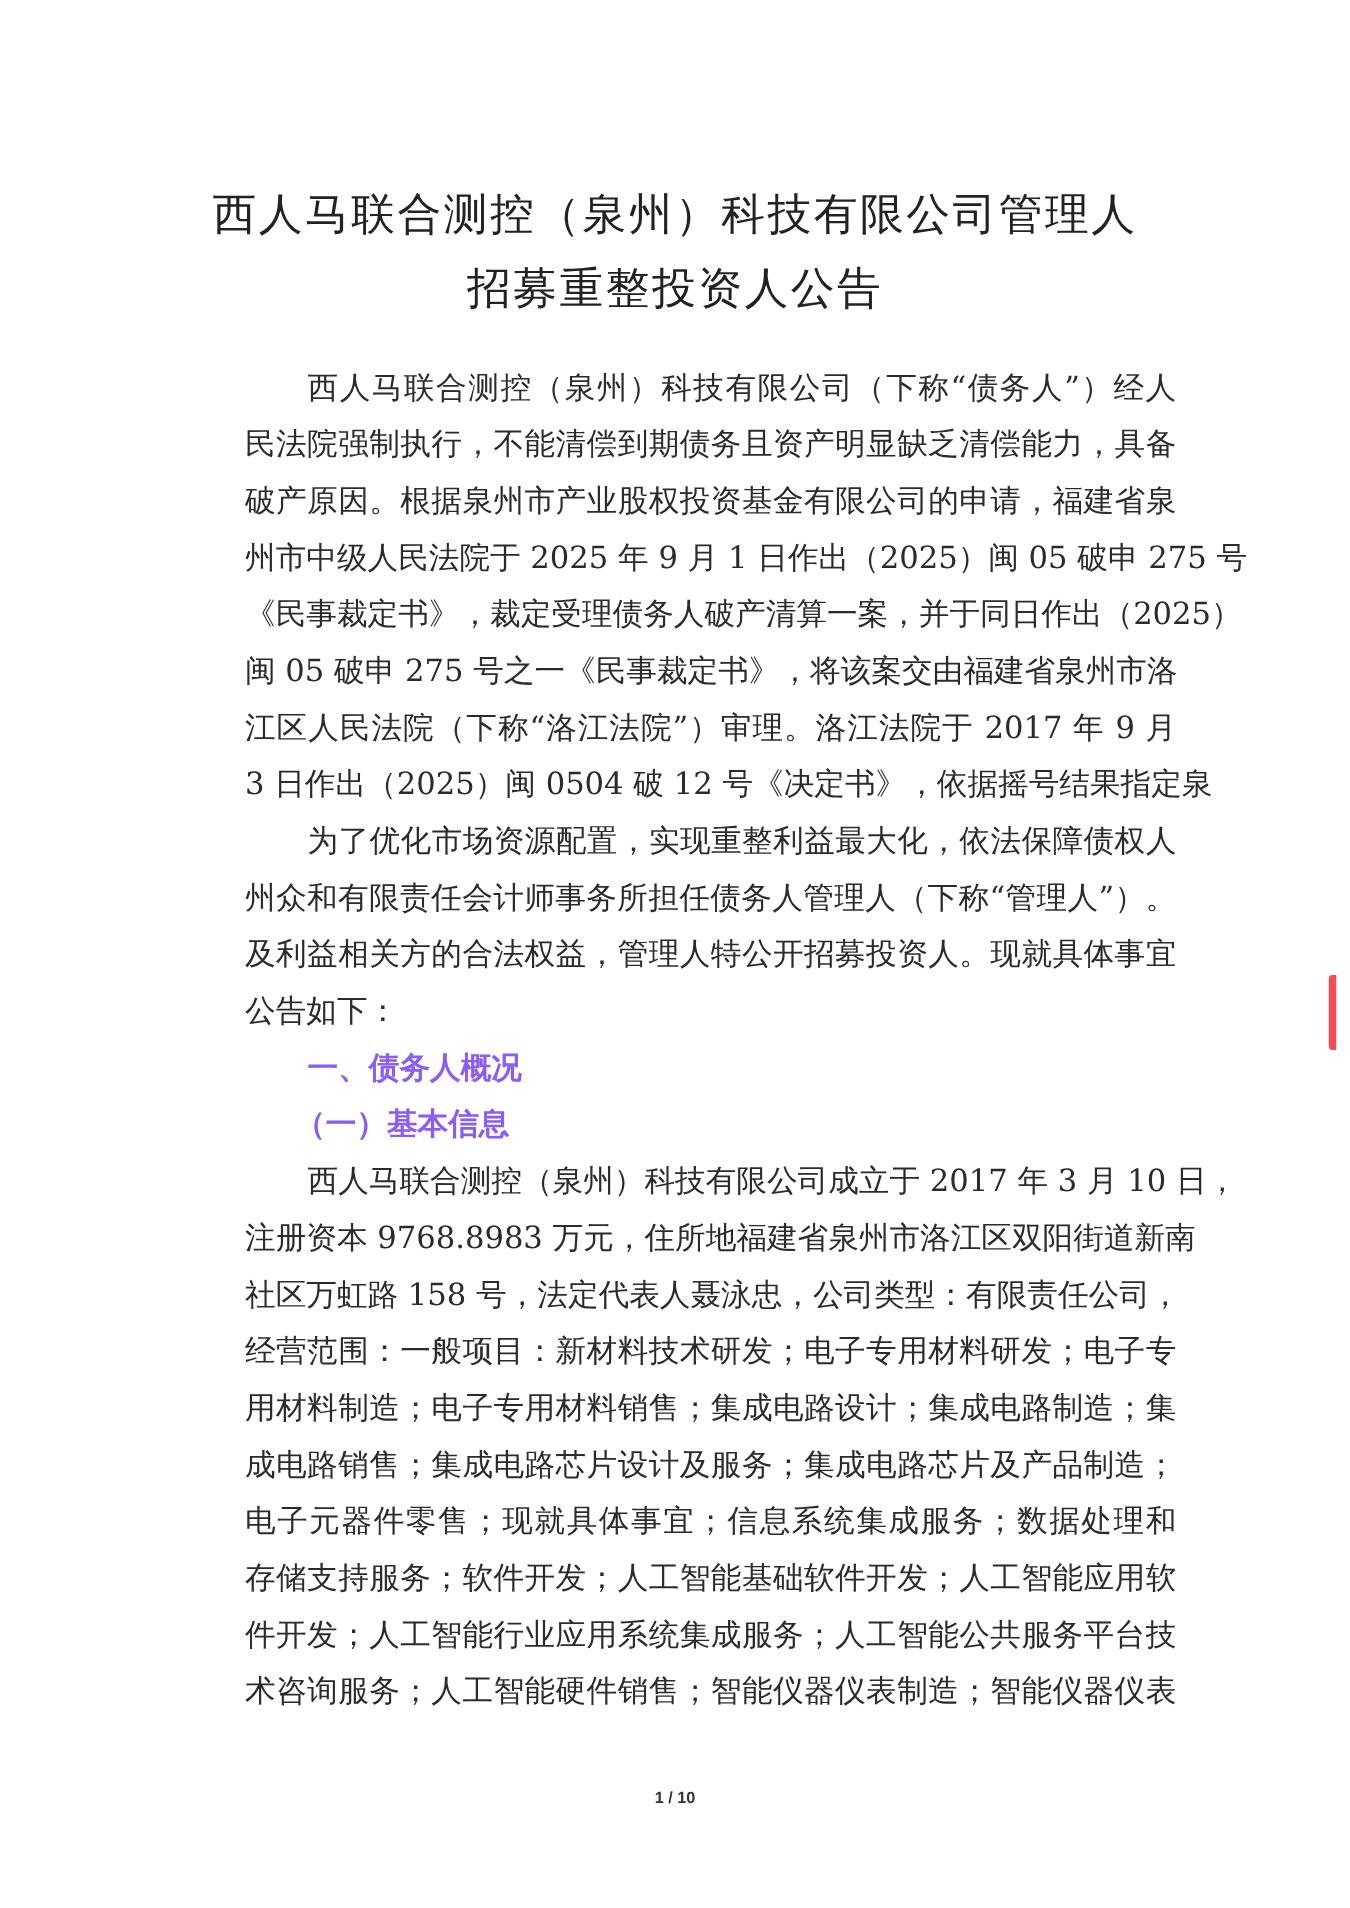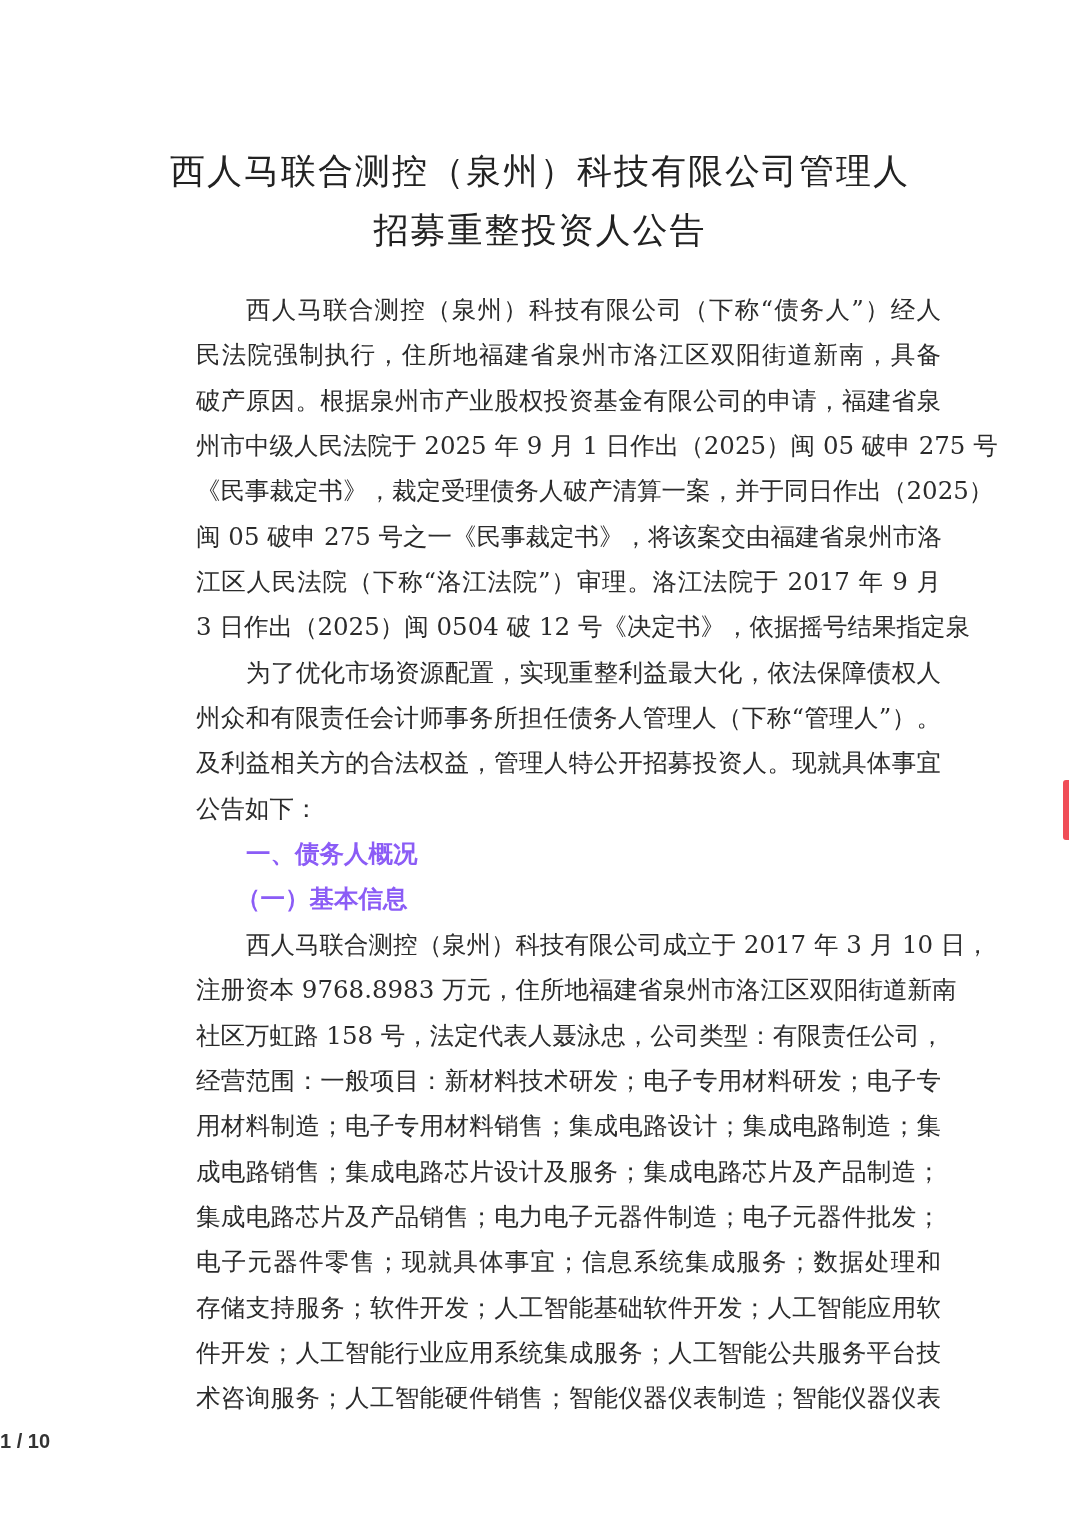--- a/index.html
+++ b/index.html
@@ -34,42 +34,42 @@
     .line.indent { padding-left: 50px; }
     .heading {
       height: 45.35px; line-height: 45.35px;
       font-size: 24.5px; font-weight: bold;
       font-family: "DejaVu Sans", "Liberation Sans", sans-serif;
       padding-left: 50px; color: #8b5cf6;
     }
     .heading.sub { padding-left: 40px; }
     .footer {
       position: absolute; top: 1430px; left: 0; width: 1080px;
-      text-align: left; font-size: 20px; font-weight: bold;
+      text-align: center; font-size: 13px; font-weight: bold;
       font-family: "Liberation Sans", "DejaVu Sans", sans-serif;
       color: #333;
     }
     .seal {
       position: absolute; left: 1063px; top: 780px;
       width: 6px; height: 60px;
       background: #ee3a45; border-radius: 3px 0 0 3px;
       opacity: 0.9;
     }
   </style>
 </head>
 <body>
 
 <div class="page">
   <div class="title l1">西人马联合测控（泉州）科技有限公司管理人</div>
   <div class="title l2">招募重整投资人公告</div>
 
   <div class="body">
 
     <div class="line indent">西人马联合测控（泉州）科技有限公司（下称“债务人”）经人</div>
-    <div class="line">民法院强制执行，住所地福建省泉州市洛江区双阳街道新南，具备</div>
+    <div class="line">民法院强制执行，不能清偿到期债务且资产明显缺乏清偿能力，具备</div>
     <div class="line">破产原因。根据泉州市产业股权投资基金有限公司的申请，福建省泉</div>
     <div class="line">州市中级人民法院于 2025 年 9 月 1 日作出（2025）闽 05 破申 275 号</div>
     <div class="line">《民事裁定书》，裁定受理债务人破产清算一案，并于同日作出（2025）</div>
     <div class="line">闽 05 破申 275 号之一《民事裁定书》，将该案交由福建省泉州市洛</div>
     <div class="line">江区人民法院（下称“洛江法院”）审理。洛江法院于 2017 年 9 月</div>
     <div class="line">3 日作出（2025）闽 0504 破 12 号《决定书》，依据摇号结果指定泉</div>
     <div class="line indent">为了优化市场资源配置，实现重整利益最大化，依法保障债权人</div>
 
     <div class="line">州众和有限责任会计师事务所担任债务人管理人（下称“管理人”）。</div>
     <div class="line">及利益相关方的合法权益，管理人特公开招募投资人。现就具体事宜</div>
@@ -77,21 +77,20 @@
 
     <div class="heading">一、债务人概况</div>
     <div class="heading sub">（一）基本信息</div>
 
     <div class="line indent">西人马联合测控（泉州）科技有限公司成立于 2017 年 3 月 10 日，</div>
     <div class="line">注册资本 9768.8983 万元，住所地福建省泉州市洛江区双阳街道新南</div>
     <div class="line">社区万虹路 158 号，法定代表人聂泳忠，公司类型：有限责任公司，</div>
     <div class="line">经营范围：一般项目：新材料技术研发；电子专用材料研发；电子专</div>
     <div class="line">用材料制造；电子专用材料销售；集成电路设计；集成电路制造；集</div>
     <div class="line">成电路销售；集成电路芯片设计及服务；集成电路芯片及产品制造；</div>
-    <div class="line">集成电路芯片及产品销售；电力电子元器件制造；电子元器件批发；</div>
     <div class="line">电子元器件零售；现就具体事宜；信息系统集成服务；数据处理和</div>
     <div class="line">存储支持服务；软件开发；人工智能基础软件开发；人工智能应用软</div>
     <div class="line">件开发；人工智能行业应用系统集成服务；人工智能公共服务平台技</div>
     <div class="line">术咨询服务；人工智能硬件销售；智能仪器仪表制造；智能仪器仪表</div>
   </div>
 
   <div class="seal"></div>
 
   <div class="footer">1 / 10</div>
 </div>

